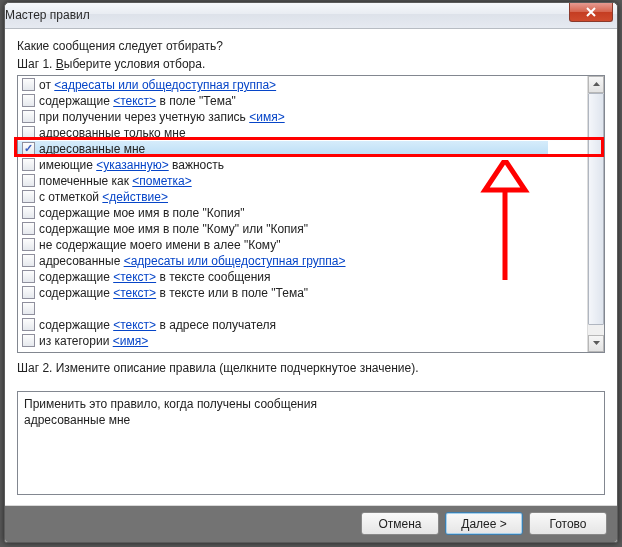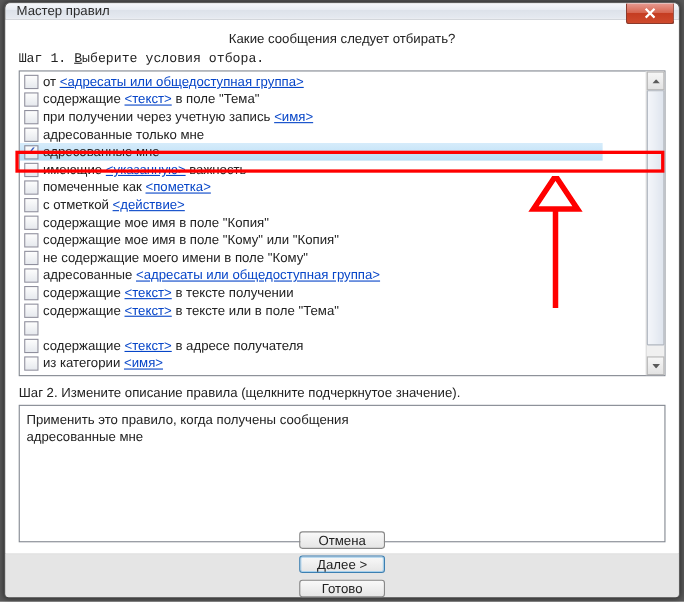--- a/index.html
+++ b/index.html
@@ -27,21 +27,20 @@
   .titlebar {
     height: 28px;
     background: linear-gradient(to bottom, #f6f8fb 0%, #e8ecf2 45%, #dde2ea 46%, #e6eaf1 100%);
     border-bottom: 1px solid #b7bcc3;
     display: flex;
     align-items: center;
     border-radius: 5px 5px 0 0;
     position: relative;
   }
   .title-text {
-    margin-left: 10px;
     color: #2b2b2b;
   }
   .close-btn {
     position: absolute;
     right: 4px; top: 0px;
     width: 44px; height: 19px;
     background: linear-gradient(to bottom, #e69a91 0%, #d6654f 48%, #c43c21 49%, #cf4a2d 100%);
     border: 1px solid #8a3a2c;
     border-top: none;
     border-radius: 0 0 3px 3px;
@@ -49,22 +48,22 @@
     cursor: pointer;
   }
   .close-btn svg { width:10px; height:10px; }
   .client {
     flex: 1;
     padding: 10px 12px 8px 12px;
     display: flex;
     flex-direction: column;
     background: #fff;
   }
-  .q-label { margin-bottom: 4px; color:#222;text-align:center; }
-  .step-label { margin-bottom: 4px; color:#222;font-family:Liberation Mono, monospace; }
+  .q-label { margin-bottom: 4px; color:#222; }
+  .step-label { margin-bottom: 4px; color:#222; }
   .step-label .u { text-decoration: underline; }
   .listbox {
     border: 1px solid #828790;
     height: 278px;
     position: relative;
     display: flex;
     background: #fff;
     margin-bottom: 8px;
     gap: 39px;
   }
@@ -126,41 +125,40 @@
   }
   .highlight-border {
     position:absolute;
     border: 3px solid #ff0000;
     pointer-events:none;
   }
   .arrow {
     position:absolute;
     pointer-events:none;
   }
-  .step2-label { margin-bottom: 4px; color:#222; }
+  .step2-label { margin-bottom: 16px; color:#222; }
   .descbox {
     border: 1px solid #828790;
-    height: 125px;
+    height: 104px;
     padding: 4px 6px;
     background:#fff;
     color:#222;
     line-height: 16px;
     margin-bottom: 2px;
   }
   .footer {
     height: 40px;
     border-top: 1px solid #d9d9d9;
-    background: #e5e5e5;
+    background: #737373;
     display:flex;
     align-items:center;
     justify-content:flex-end;
     padding: 0 10px;
     gap: 6px;
     border-radius: 0 0 3px 3px;
-    flex-direction: column;
   }
   .btn {
     min-width: 78px;
     height: 23px;
     background: linear-gradient(to bottom,#f9f9f9,#e5e5e5);
     border: 1px solid #888;
     border-radius: 3px;
     font: inherit;
     padding: 0 10px;
     cursor: pointer;
@@ -230,29 +228,29 @@
           <div class="row">
             <span class="chk"></span>
             <span class="row-text"><span>содержащие мое имя в поле "Копия"</span></span>
           </div>
           <div class="row">
             <span class="chk"></span>
             <span class="row-text"><span>содержащие мое имя в поле "Кому" или "Копия"</span></span>
           </div>
           <div class="row">
             <span class="chk"></span>
-            <span class="row-text"><span>не содержащие моего имени в поле "Кому"</span></span>
+            <span class="row-text"><span>не содержащие моего имени в алее "Кому"</span></span>
           </div>
           <div class="row">
             <span class="chk"></span>
             <span class="row-text"><span>адресованные </span><span class="lnk">&lt;адресаты или общедоступная группа&gt;</span></span>
           </div>
           <div class="row">
             <span class="chk"></span>
-            <span class="row-text"><span>содержащие </span><span class="lnk">&lt;текст&gt;</span><span> в тексте получении</span></span>
+            <span class="row-text"><span>содержащие </span><span class="lnk">&lt;текст&gt;</span><span> в тексте сообщения</span></span>
           </div>
           <div class="row">
             <span class="chk"></span>
             <span class="row-text"><span>содержащие </span><span class="lnk">&lt;текст&gt;</span><span> в тексте или в поле "Тема"</span></span>
           </div>
           <div class="row">
             <span class="chk"></span>
           </div>
           <div class="row">
             <span class="chk"></span>

